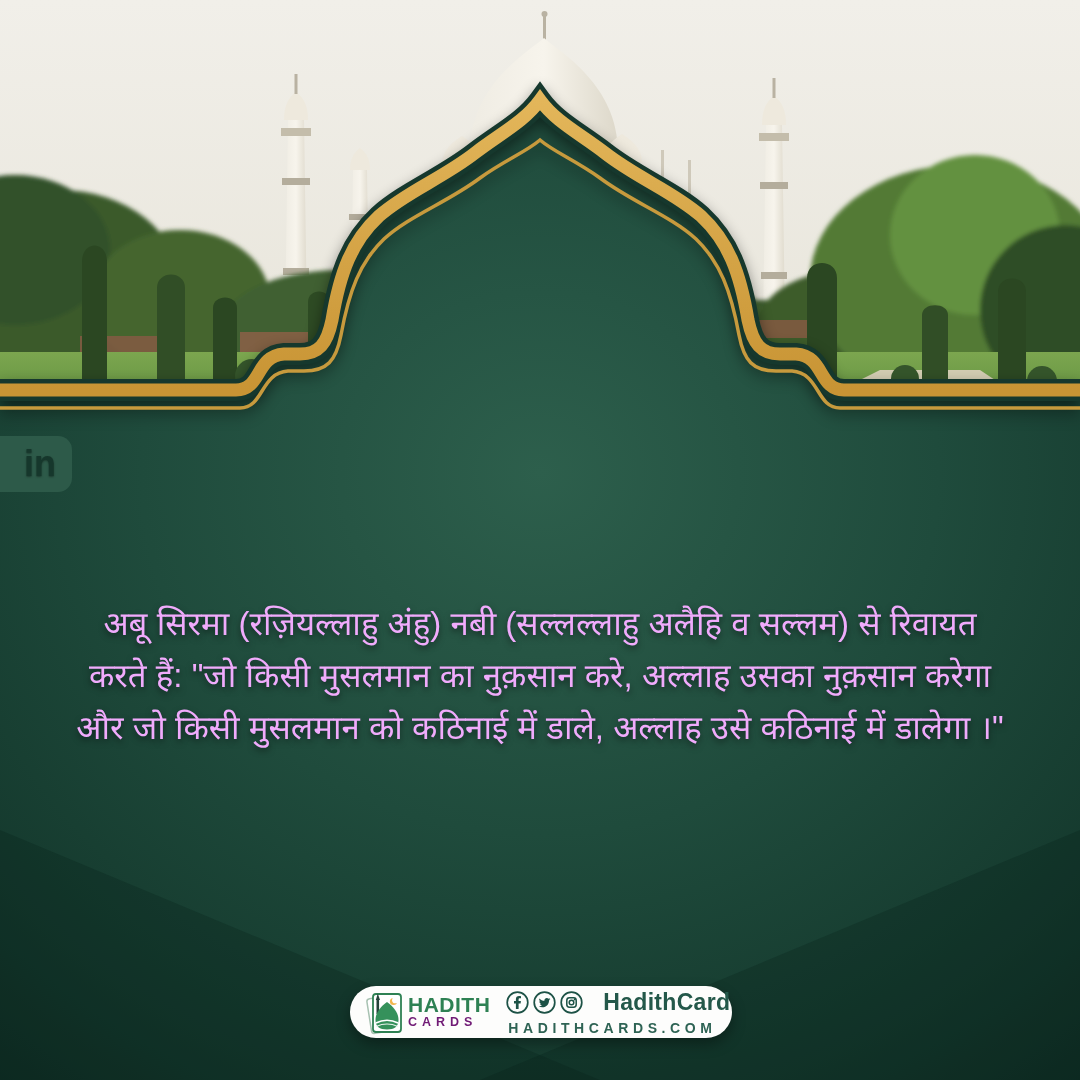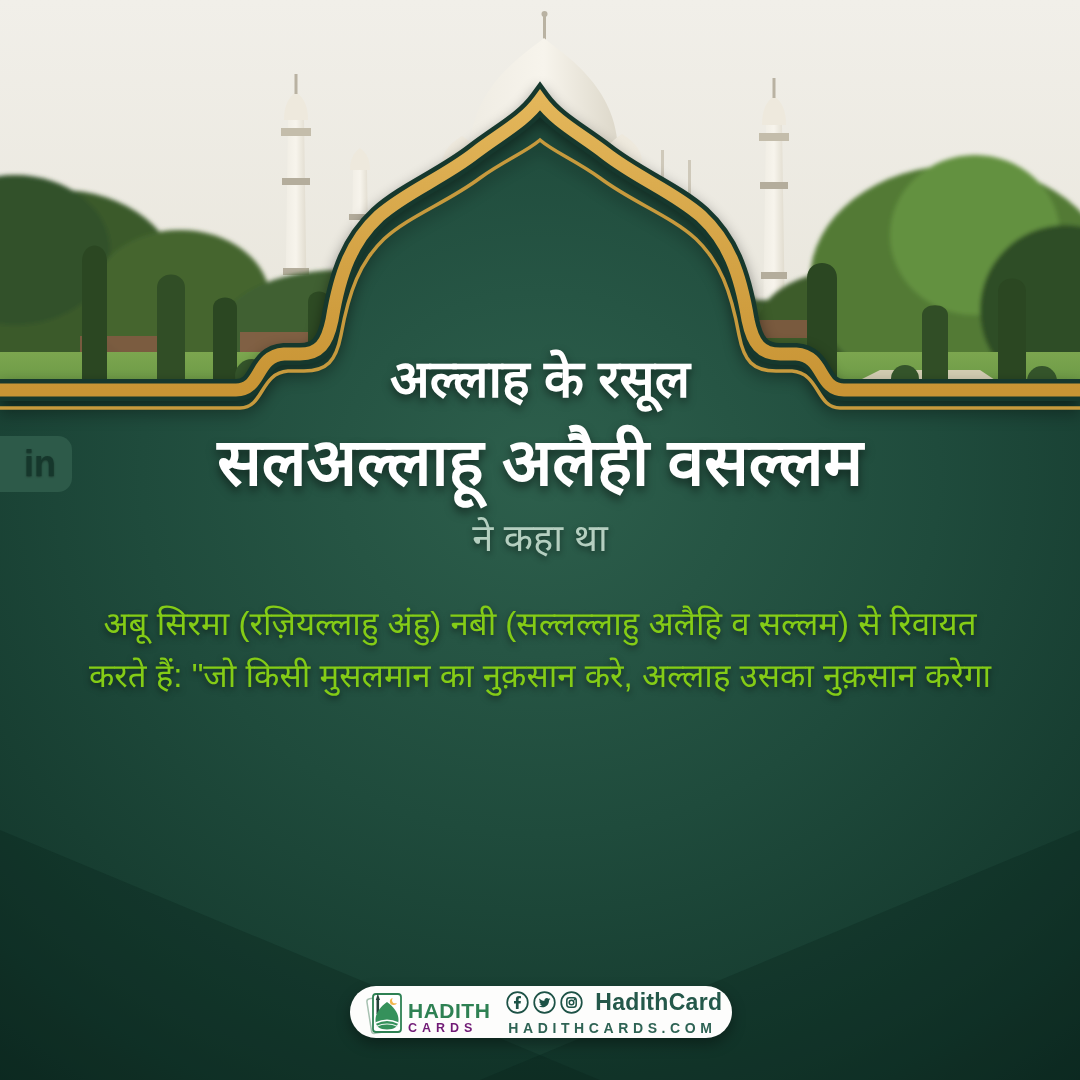--- a/index.html
+++ b/index.html
@@ -17,34 +17,34 @@
 
   .header{position:absolute;left:0;top:344px;width:1080px;text-align:center;color:#fff;}
   .title1{font-size:52px;font-weight:bold;line-height:70px;
           text-shadow:0 4px 9px rgba(0,0,0,.5);}
   .title2{font-size:66px;font-weight:bold;line-height:96px;
           text-shadow:0 5px 10px rgba(0,0,0,.5);}
   .subtitle{font-size:38px;line-height:56px;color:#b5cfc0;
           text-shadow:0 3px 6px rgba(0,0,0,.45);}
 
   .quote{position:absolute;left:0;top:598px;width:1080px;text-align:center;
-         color:#84cc16;font-size:33px;text-shadow:0 3px 6px rgba(0,0,0,.5);}
+         color:#f0abfc;font-size:33px;text-shadow:0 3px 6px rgba(0,0,0,.5);}
   .quote .qline{line-height:52px;white-space:nowrap;}
 
   .footer-pill{position:absolute;left:350px;top:986px;width:382px;height:52px;
          background:#fdfdfc;border-radius:26px;display:flex;align-items:center;
          padding:0 12px 0 12px;box-sizing:border-box;
          box-shadow:0 6px 14px rgba(0,0,0,.35);}
-  .logo-block{display:flex;align-items:flex-end;}
+  .logo-block{display:flex;align-items:center;}
   .logo-words{display:flex;flex-direction:column;margin-left:2px;}
   .logo-top{font-size:21px;font-weight:bold;color:#2e8153;letter-spacing:.5px;line-height:21px;}
   .logo-bottom{font-size:12.5px;font-weight:bold;color:#701a75;letter-spacing:5px;line-height:15px;}
   .social-block{display:flex;flex-direction:column;margin-left:16px;flex:1;}
   .social-row{display:flex;align-items:center;gap:4px;}
-  .handle{font-size:23px;color:#24584a;font-weight:600;margin-left:8px;letter-spacing:.3px;}
+  .handle{font-size:23px;color:#24584a;font-weight:600;margin-left:16px;letter-spacing:.3px;}
   .website{font-size:14px;color:#2e6354;font-weight:600;letter-spacing:4.6px;
            margin-top:4px;margin-left:2px;}
   .icn{display:block;}
 </style>
 </head>
 <body>
 
 <div class="canvas">
 
   <div class="photo">
@@ -176,29 +176,25 @@
       <path d="M 0,390 L 236,390 C 262,390 255,356 284,354 L 300,354 C 319,354 327,344 332,320 C 340,272 352,241 379,216 C 406,192 443,178 475,153 C 501,133 524,122 540,100 C 556,122 579,133 605,153 C 637,178 674,192 701,216 C 728,241 740,272 748,320 C 753,344 761,354 780,354 L 796,354 C 825,356 818,390 844,390 L 1080,390" fill="none" stroke="#16382d" stroke-width="22"></path>
       <path d="M 0,390 L 236,390 C 262,390 255,356 284,354 L 300,354 C 319,354 327,344 332,320 C 340,272 352,241 379,216 C 406,192 443,178 475,153 C 501,133 524,122 540,100 C 556,122 579,133 605,153 C 637,178 674,192 701,216 C 728,241 740,272 748,320 C 753,344 761,354 780,354 L 796,354 C 825,356 818,390 844,390 L 1080,390" fill="none" stroke="url(#goldGrad)" stroke-width="13"></path>
       <path d="M 0,408 L 240,408 C 264,408 260,373 288,371 L 304,371 C 327,371 336,361 341,335 C 349,291 360,262 384,239 C 409,216 448,202 480,178 C 505,160 526,152 540,140 C 554,152 575,160 600,178 C 632,202 671,216 696,239 C 720,262 731,291 739,335 C 744,361 753,371 776,371 L 792,371 C 820,373 816,408 840,408 L 1080,408" fill="none" stroke="#c79a3d" stroke-width="3.5"></path>
     </g>
   </svg>
 
   <div class="li-badge">
     <span>in</span>
   </div>
 
-  <div class="header">
-    <div class="title1">अल्लाह के रसूल</div>
-    <div class="title2">सलअल्लाहू अलैही वसल्लम</div>
-    <div class="subtitle">ने कहा था</div>
-  </div>
 
   <div class="quote">
     <div class="qline">अबू सिरमा (रज़ियल्लाहु अंहु) नबी (सल्लल्लाहु अलैहि व सल्लम) से रिवायत</div>
     <div class="qline">करते हैं: "जो किसी मुसलमान का नुक़सान करे, अल्लाह उसका नुक़सान करेगा</div>
+    <div class="qline">और जो किसी मुसलमान को कठिनाई में डाले, अल्लाह उसे कठिनाई में डालेगा ।"</div>
   </div>
 
   <div class="footer-pill">
     <div class="logo-block">
       <svg class="icn" width="44" height="48" viewBox="0 0 44 48">
         <g transform="rotate(-9 20 26)">
           <rect x="7" y="9" width="27" height="35" rx="3" fill="#ffffff" stroke="#a8c2b2" stroke-width="1.5"></rect>
         </g>
         <rect x="11" y="6" width="28" height="38" rx="3" fill="#ffffff" stroke="#2e8153" stroke-width="1.8"></rect>
         <rect x="14.5" y="12" width="2.6" height="14" fill="#24433a"></rect>

